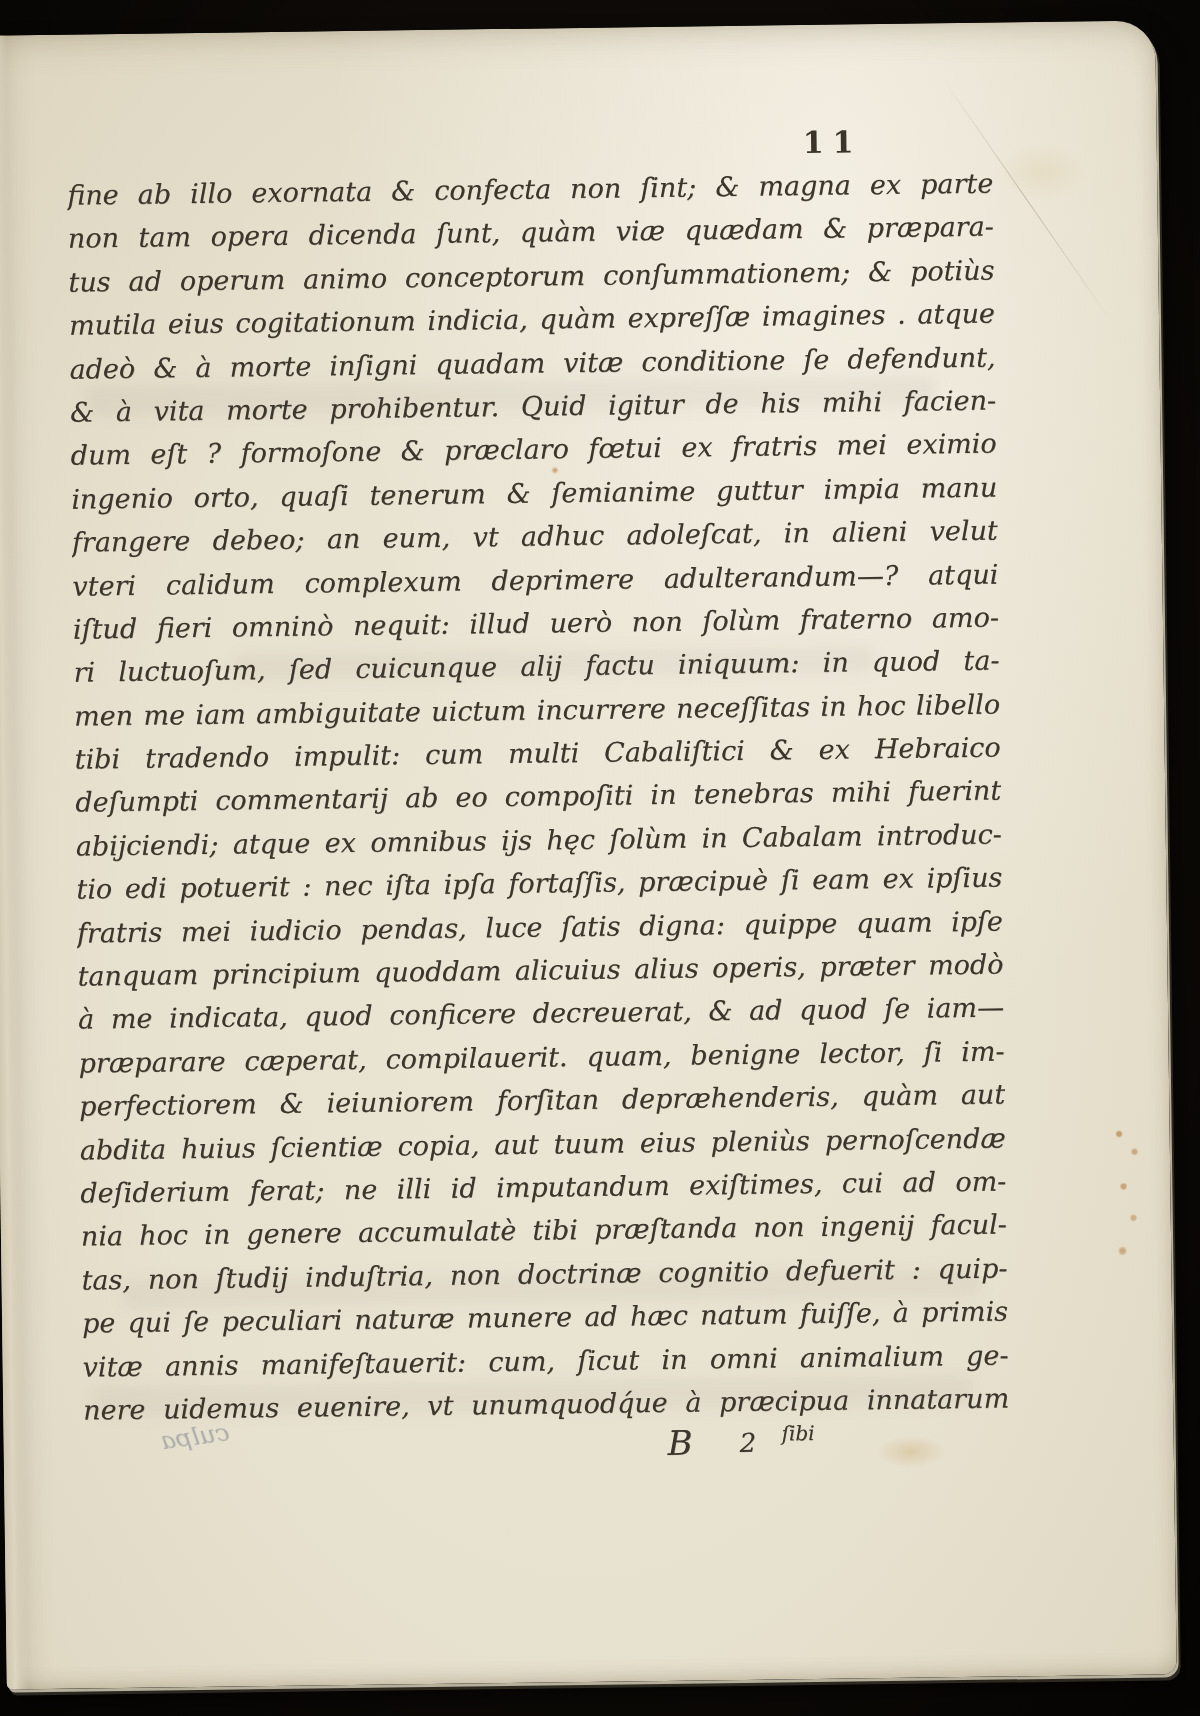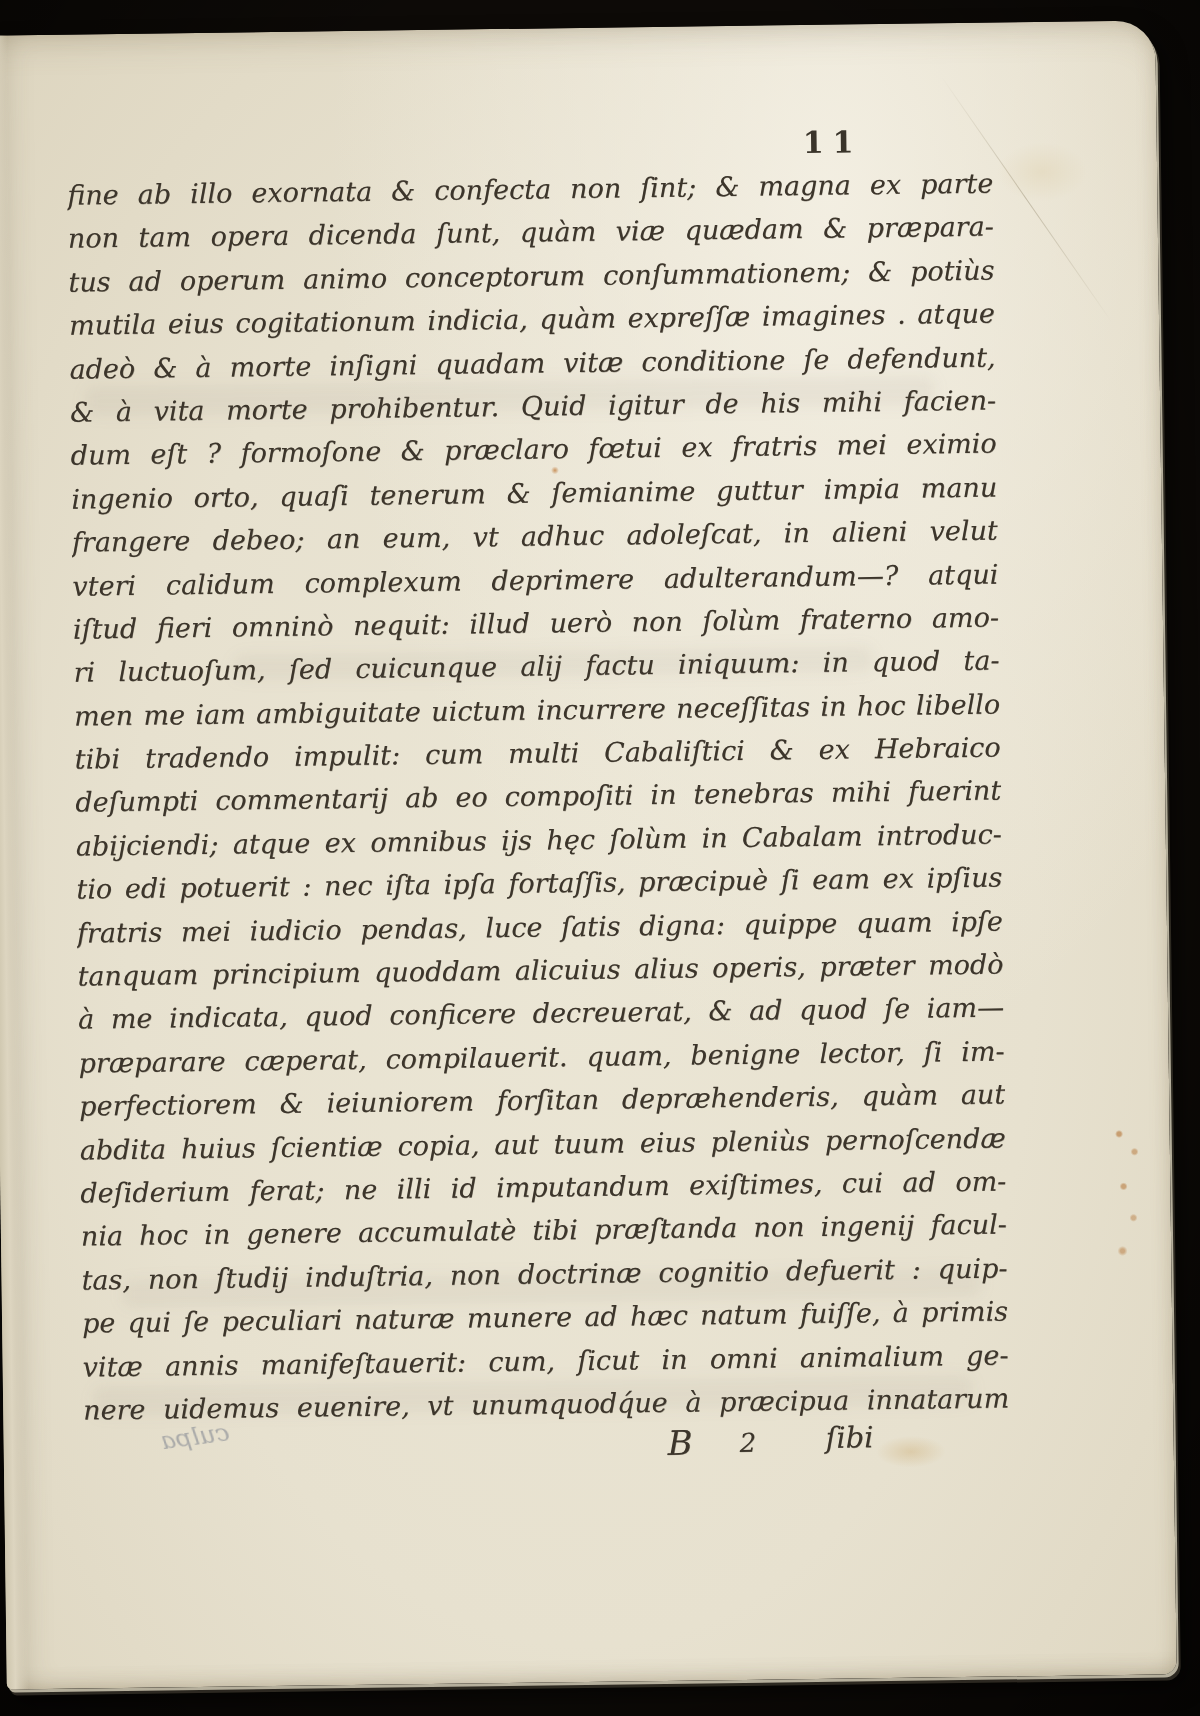--- a/index.html
+++ b/index.html
@@ -89,21 +89,21 @@
     overflow:hidden;
     text-shadow:0.3px 0.4px 0.5px rgba(58,50,40,.45);
   }
   .sigline{
     position:absolute; left:0; top:1396px; width:100%; height:46px;
     font-style:italic; color:#3c352b;
     text-shadow:0.3px 0.4px 0.5px rgba(58,50,40,.45);
   }
   .sig-letter{position:absolute; left:664px; font-size:34px; font-style:italic;}
   .sig-number{position:absolute; left:736px; font-size:26px; top:6px;}
-  .catchword{position:absolute; left:822px; font-size:29px;}
+  .catchword{position:absolute; left:778px; font-size:20px;}
   .bleed-word{
     position:absolute; left:136px; top:1390px; width:90px;
     font-style:italic; font-size:25px;
     color:rgba(122,128,140,.55);
     transform:scaleX(-1) rotate(7deg);
     filter:blur(0.6px);
   }
 </style>
 </head>
 <body>

